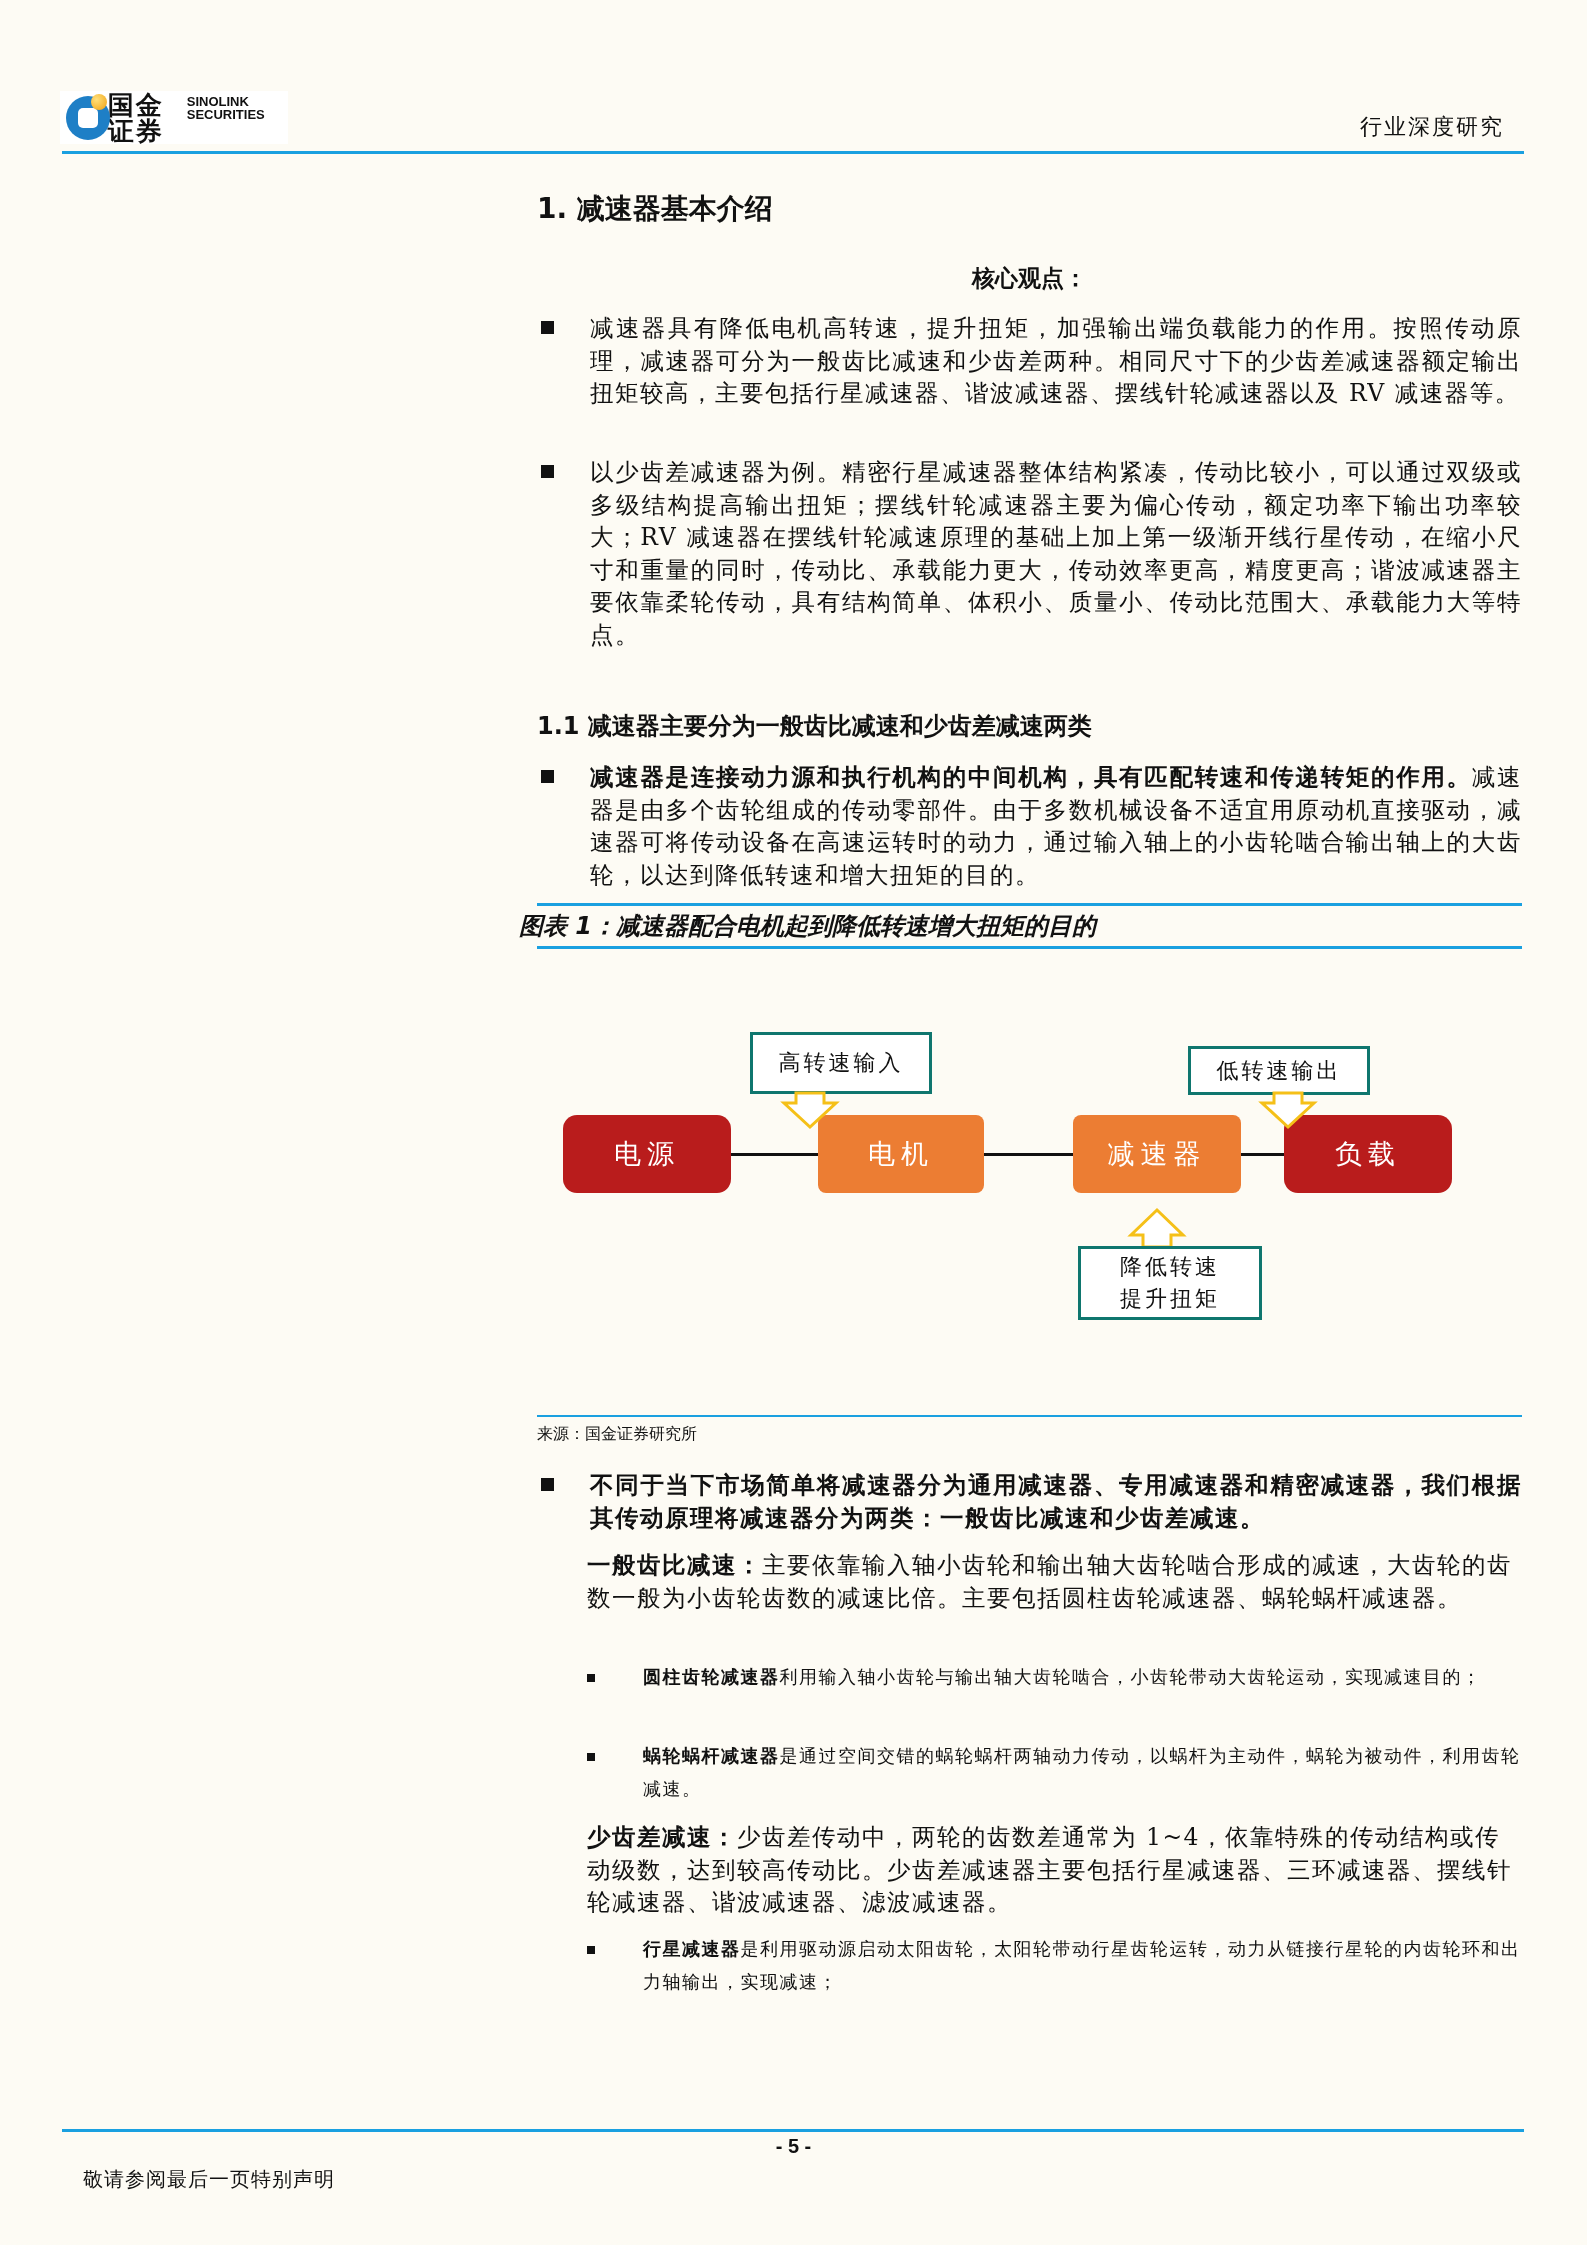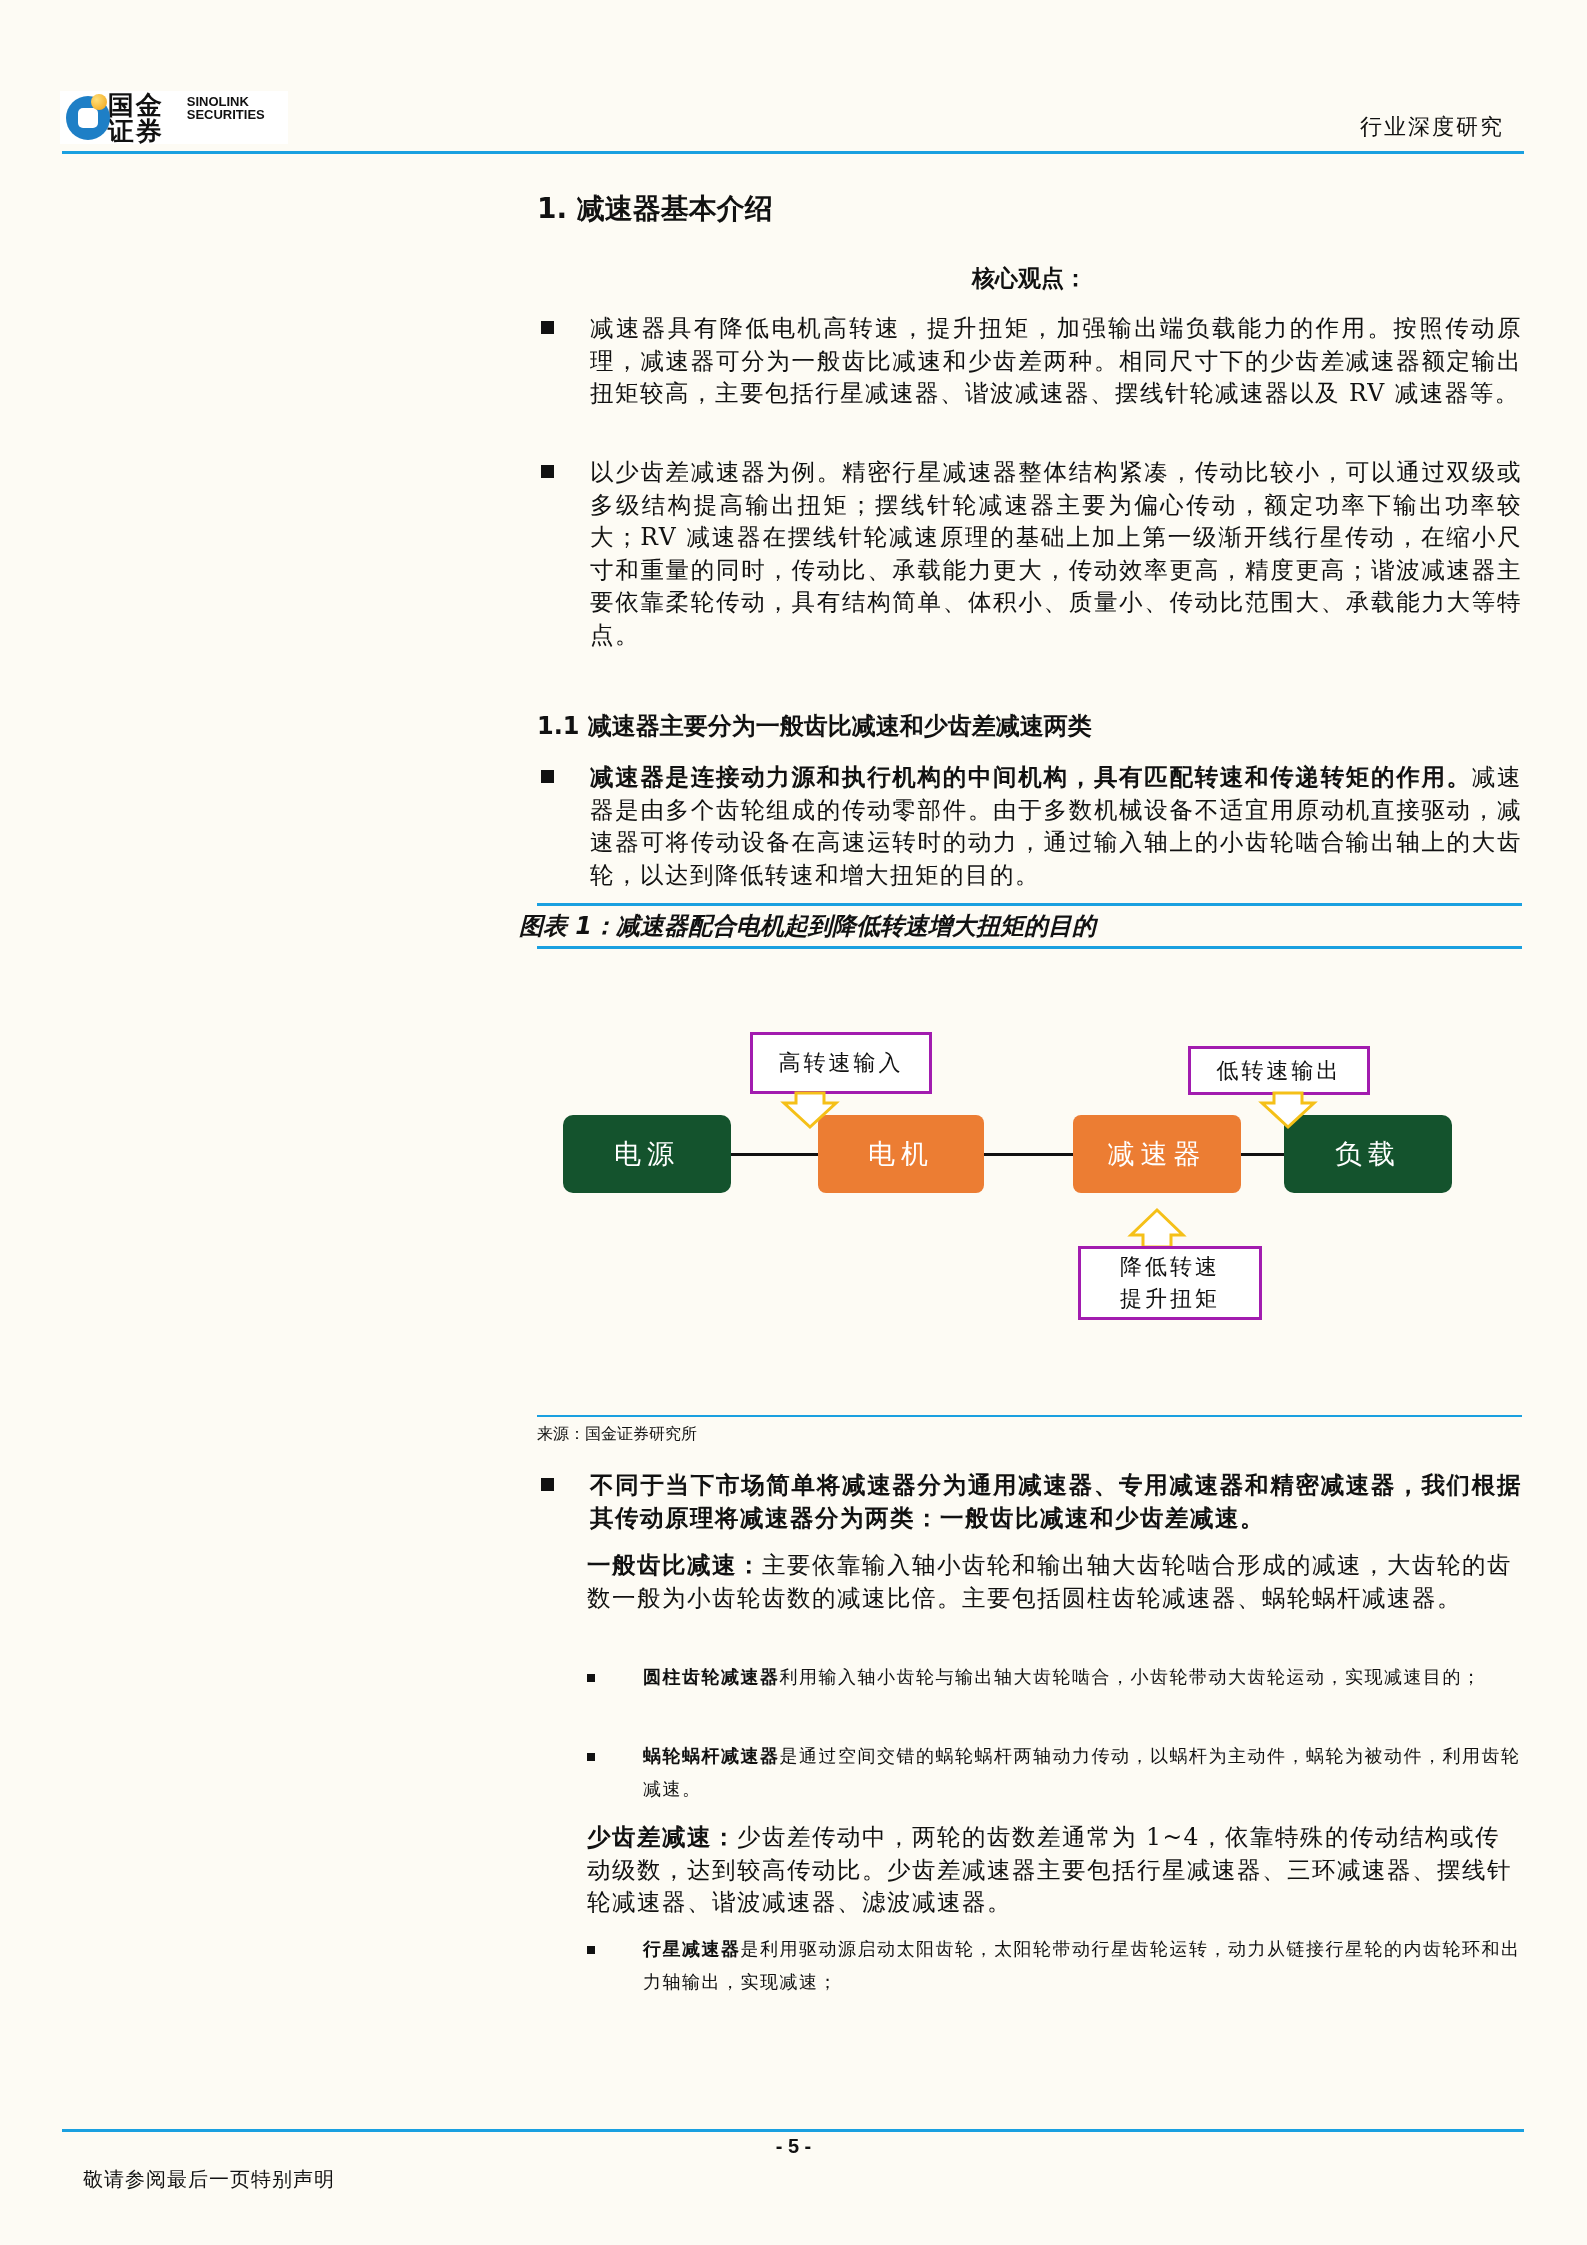--- a/index.html
+++ b/index.html
@@ -38,24 +38,24 @@
   .source { left: 537px; top: 1424px; font-size: 16px; }
 
   .para { position: absolute; left: 587px; width: 935px; font-size: 23.5px; line-height: 32.5px; letter-spacing: 1.5px; }
   .sub-bullet-block { position: absolute; left: 587px; width: 935px; }
   .sub-bullet { position: absolute; left: 0px; top: 13px; width: 8px; height: 8px; background: #111; }
   .sub-text { margin-left: 56px; font-size: 18px; line-height: 32.5px; letter-spacing: 1.5px; }
 
   
   .diagram { left: 540px; top: 1010px; width: 980px; height: 330px; }
   .node { position: absolute; top: 105px; height: 78px; border-radius: 10px; color: #fff; font-size: 27px; letter-spacing: 6px; display: flex; align-items: center; justify-content: center; }
-  .node.blue { background: #14532d; }
+  .node.blue { background: #b91c1c; border-radius: 14px; }
   .node.orange { background: #ec7d33; border-radius: 8px; }
   .connector { position: absolute; top: 143px; height: 3px; background: #111; }
-  .callout { position: absolute; background: #fff; border: 3px solid #a21caf; font-size: 22px; letter-spacing: 3px; display: flex; align-items: center; justify-content: center; box-sizing: border-box; text-align: center; line-height: 32px; }
+  .callout { position: absolute; background: #fff; border: 3px solid #0f766e; font-size: 22px; letter-spacing: 3px; display: flex; align-items: center; justify-content: center; box-sizing: border-box; text-align: center; line-height: 32px; }
   .arrow { position: absolute; }
 
   
   .page-num { left: 0; width: 1587px; top: 2135px; text-align: center; font-family: "Liberation Sans", sans-serif; font-weight: bold; font-size: 20px; }
   .footer-note { left: 83px; top: 2166px; font-size: 20px; letter-spacing: 1px; }
 </style>
 </head>
 <body>
 
 <div class="abs logo-box">

